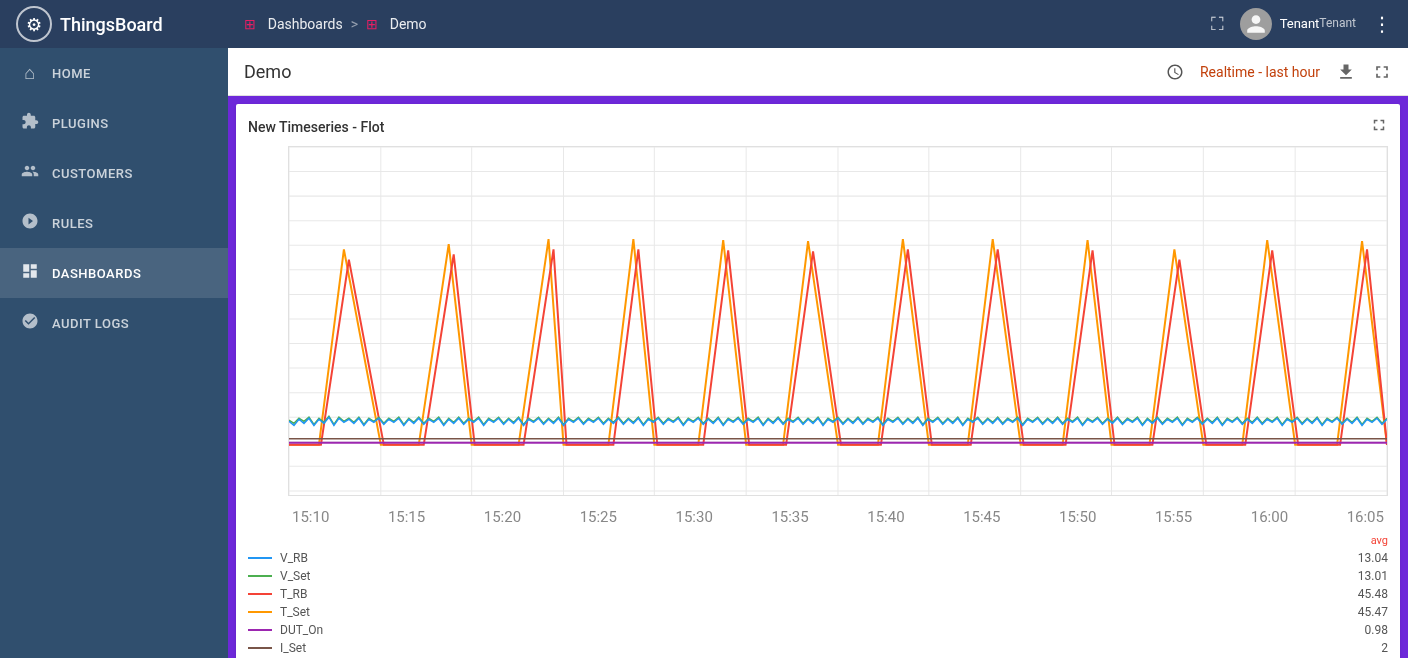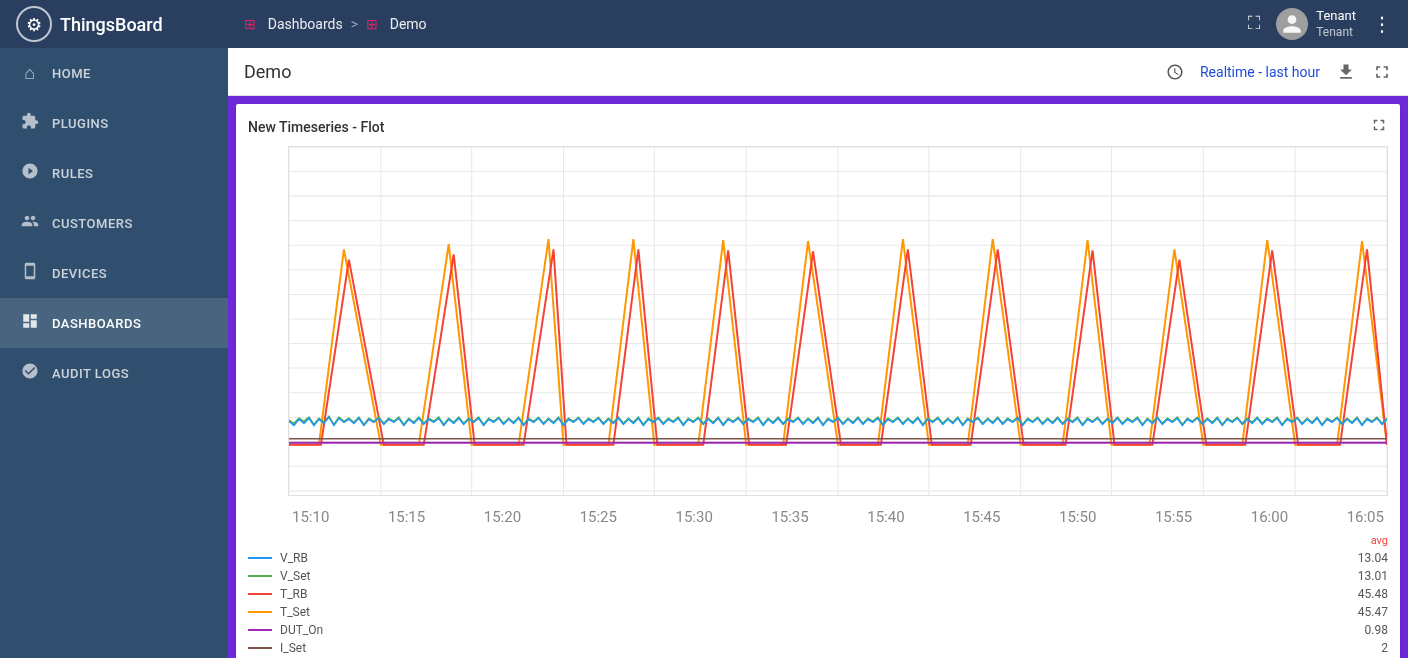--- a/index.html
+++ b/index.html
@@ -58,21 +58,21 @@
       gap: 8px;
     }
     .topbar-avatar {
       width: 32px; height: 32px;
       border-radius: 50%;
       background: #9e9e9e;
       display: flex; align-items: center; justify-content: center;
       color: white;
       font-size: 18px;
     }
-    .topbar-user-info { display: flex; flex-direction: column; line-height: 1.3; }
+    .topbar-user-info { display: flex; flex-direction: row; line-height: 1.3; }
     .topbar-user-name { font-size: 13px; color: white; }
     .topbar-user-role { font-size: 12px; color: rgba(255,255,255,0.7); }
     .topbar-more { color: white; font-size: 20px; cursor: pointer; background: none; border: none; }
 
     
     .main-layout {
       display: flex;
       flex: 1;
       overflow: hidden;
     }
@@ -139,21 +139,21 @@
       cursor: pointer;
       color: #666;
       font-size: 18px;
       display: flex; align-items: center;
     }
     .realtime-label {
       display: flex;
       align-items: center;
       gap: 16px;
       font-size: 14px;
-      color: #1d4ed8;
+      color: #c2410c;
     }
 
     
     .dashboard-area {
       flex: 1;
       padding: 8px;
       overflow-y: auto;
       background: #6d28d9;
     }
 
@@ -303,40 +303,32 @@
       <span class="sidebar-item-icon">
         <svg width="18" height="18" viewBox="0 0 24 24" fill="currentColor">
             <path d="M20.5 11H19V7c0-1.1-.9-2-2-2h-4V3.5C13 2.12 11.88 1 10.5 1S8 2.12 8 3.5V5H4c-1.1 0-1.99.9-1.99 2v3.8H3.5c1.49 0 2.7 1.21 2.7 2.7s-1.21 2.7-2.7 2.7H2V20c0 1.1.9 2 2 2h3.8v-1.5c0-1.49 1.21-2.7 2.7-2.7s2.7 1.21 2.7 2.7V22H17c1.1 0 2-.9 2-2v-4h1.5c1.38 0 2.5-1.12 2.5-2.5S21.88 11 20.5 11z"></path>
           </svg>
       </span>
       <span>PLUGINS</span>
     </div>
     <div class="sidebar-item">
       <span class="sidebar-item-icon">
         <svg width="18" height="18" viewBox="0 0 24 24" fill="currentColor">
-            <path d="M12 2C6.48 2 2 6.48 2 12s4.48 10 10 10 10-4.48 10-10S17.52 2 12 2zm-2 14.5v-9l6 4.5-6 4.5z"></path>
+            <path d="M16 11c1.66 0 2.99-1.34 2.99-3S17.66 5 16 5c-1.66 0-3 1.34-3 3s1.34 3 3 3zm-8 0c1.66 0 2.99-1.34 2.99-3S9.66 5 8 5C6.34 5 5 6.34 5 8s1.34 3 3 3zm0 2c-2.33 0-7 1.17-7 3.5V19h14v-2.5c0-2.33-4.67-3.5-7-3.5zm8 0c-.29 0-.62.02-.97.05 1.16.84 1.97 1.97 1.97 3.45V19h6v-2.5c0-2.33-4.67-3.5-7-3.5z"></path>
           </svg>
       </span>
-      <span>RULES</span>
+      <span>CUSTOMERS</span>
     </div>
     <div class="sidebar-item">
       <span class="sidebar-item-icon">
         <svg width="18" height="18" viewBox="0 0 24 24" fill="currentColor">
-            <path d="M16 11c1.66 0 2.99-1.34 2.99-3S17.66 5 16 5c-1.66 0-3 1.34-3 3s1.34 3 3 3zm-8 0c1.66 0 2.99-1.34 2.99-3S9.66 5 8 5C6.34 5 5 6.34 5 8s1.34 3 3 3zm0 2c-2.33 0-7 1.17-7 3.5V19h14v-2.5c0-2.33-4.67-3.5-7-3.5zm8 0c-.29 0-.62.02-.97.05 1.16.84 1.97 1.97 1.97 3.45V19h6v-2.5c0-2.33-4.67-3.5-7-3.5z"></path>
+            <path d="M12 2C6.48 2 2 6.48 2 12s4.48 10 10 10 10-4.48 10-10S17.52 2 12 2zm-2 14.5v-9l6 4.5-6 4.5z"></path>
           </svg>
       </span>
-      <span>CUSTOMERS</span>
-    </div>
-    <div class="sidebar-item">
-      <span class="sidebar-item-icon">
-        <svg width="18" height="18" viewBox="0 0 24 24" fill="currentColor">
-            <path d="M17 1.01L7 1c-1.1 0-2 .9-2 2v18c0 1.1.9 2 2 2h10c1.1 0 2-.9 2-2V3c0-1.1-.9-1.99-2-1.99zM17 19H7V5h10v14z"></path>
-          </svg>
-      </span>
-      <span>DEVICES</span>
+      <span>RULES</span>
     </div>
     <div class="sidebar-item active">
       <span class="sidebar-item-icon">
         <svg width="18" height="18" viewBox="0 0 24 24" fill="currentColor">
             <path d="M3 13h8V3H3v10zm0 8h8v-6H3v6zm10 0h8V11h-8v10zm0-18v6h8V3h-8z"></path>
           </svg>
       </span>
       <span>DASHBOARDS</span>
     </div>
     <div class="sidebar-item">

